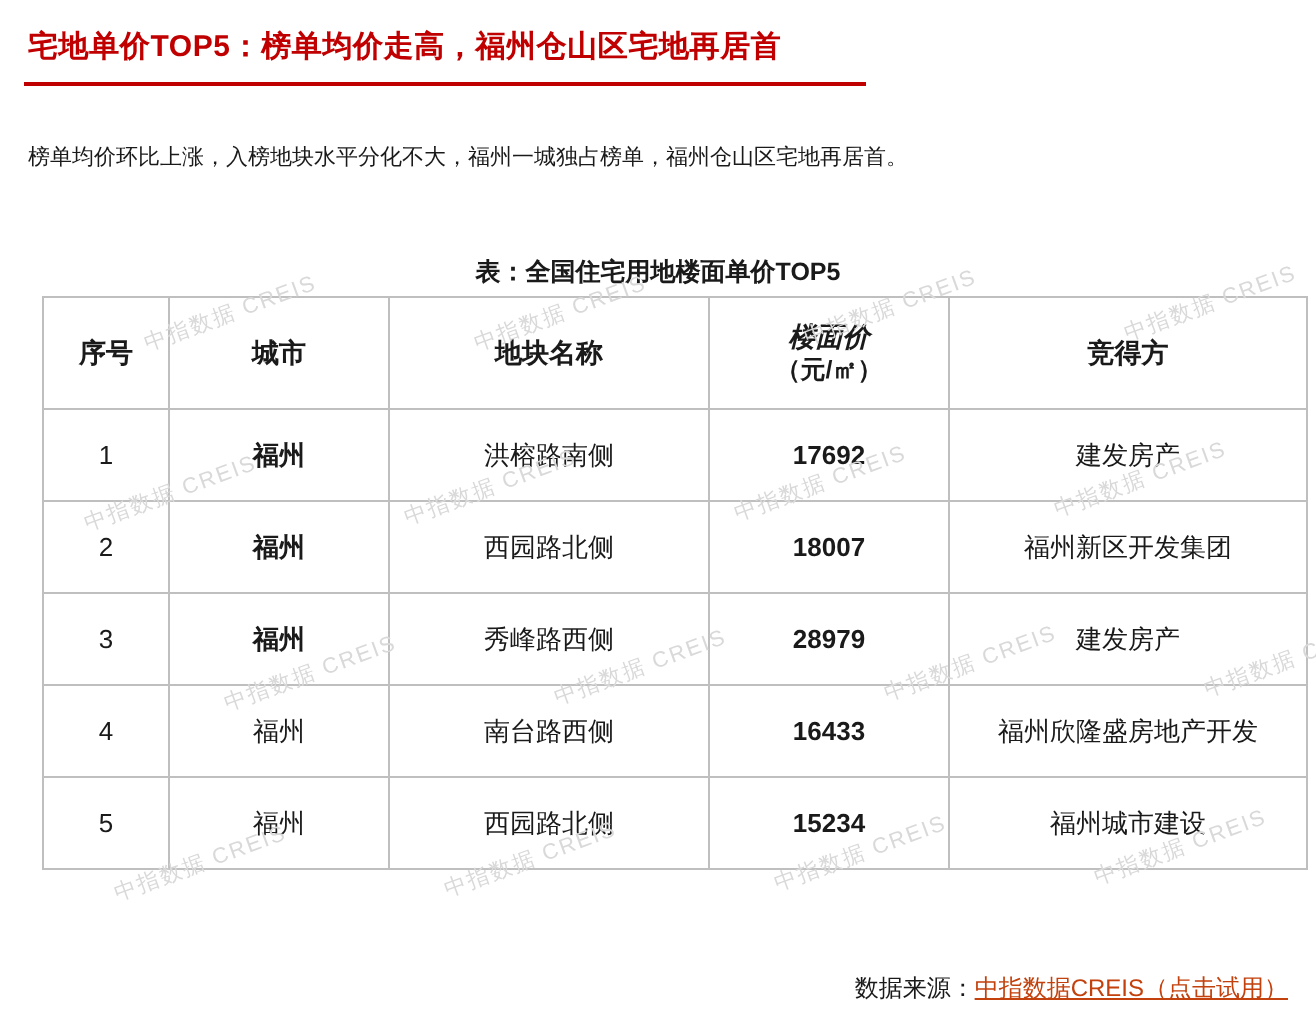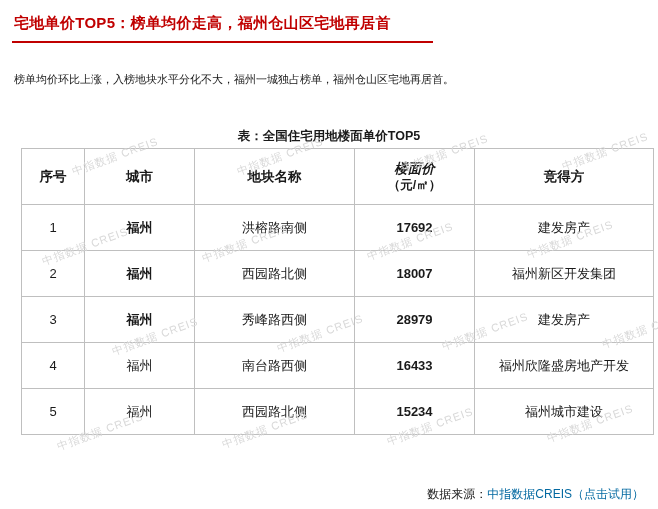--- a/index.html
+++ b/index.html
@@ -129,21 +129,22 @@
   
   .source {
     position: absolute;
     right: 14px;
     top: 486px;
     font-size: 12px;
     color: #1a1a1a;
     white-space: nowrap;
   }
   .source .link {
-    color: #0369a1;
+    color: #c2410c;
+    text-decoration: underline;
   }
 </style>
 </head>
 <body>
 
 <div class="page">
 
   <div class="headline">宅地单价TOP5：榜单均价走高，福州仓山区宅地再居首</div>
   <div class="head-rule"></div>
 

